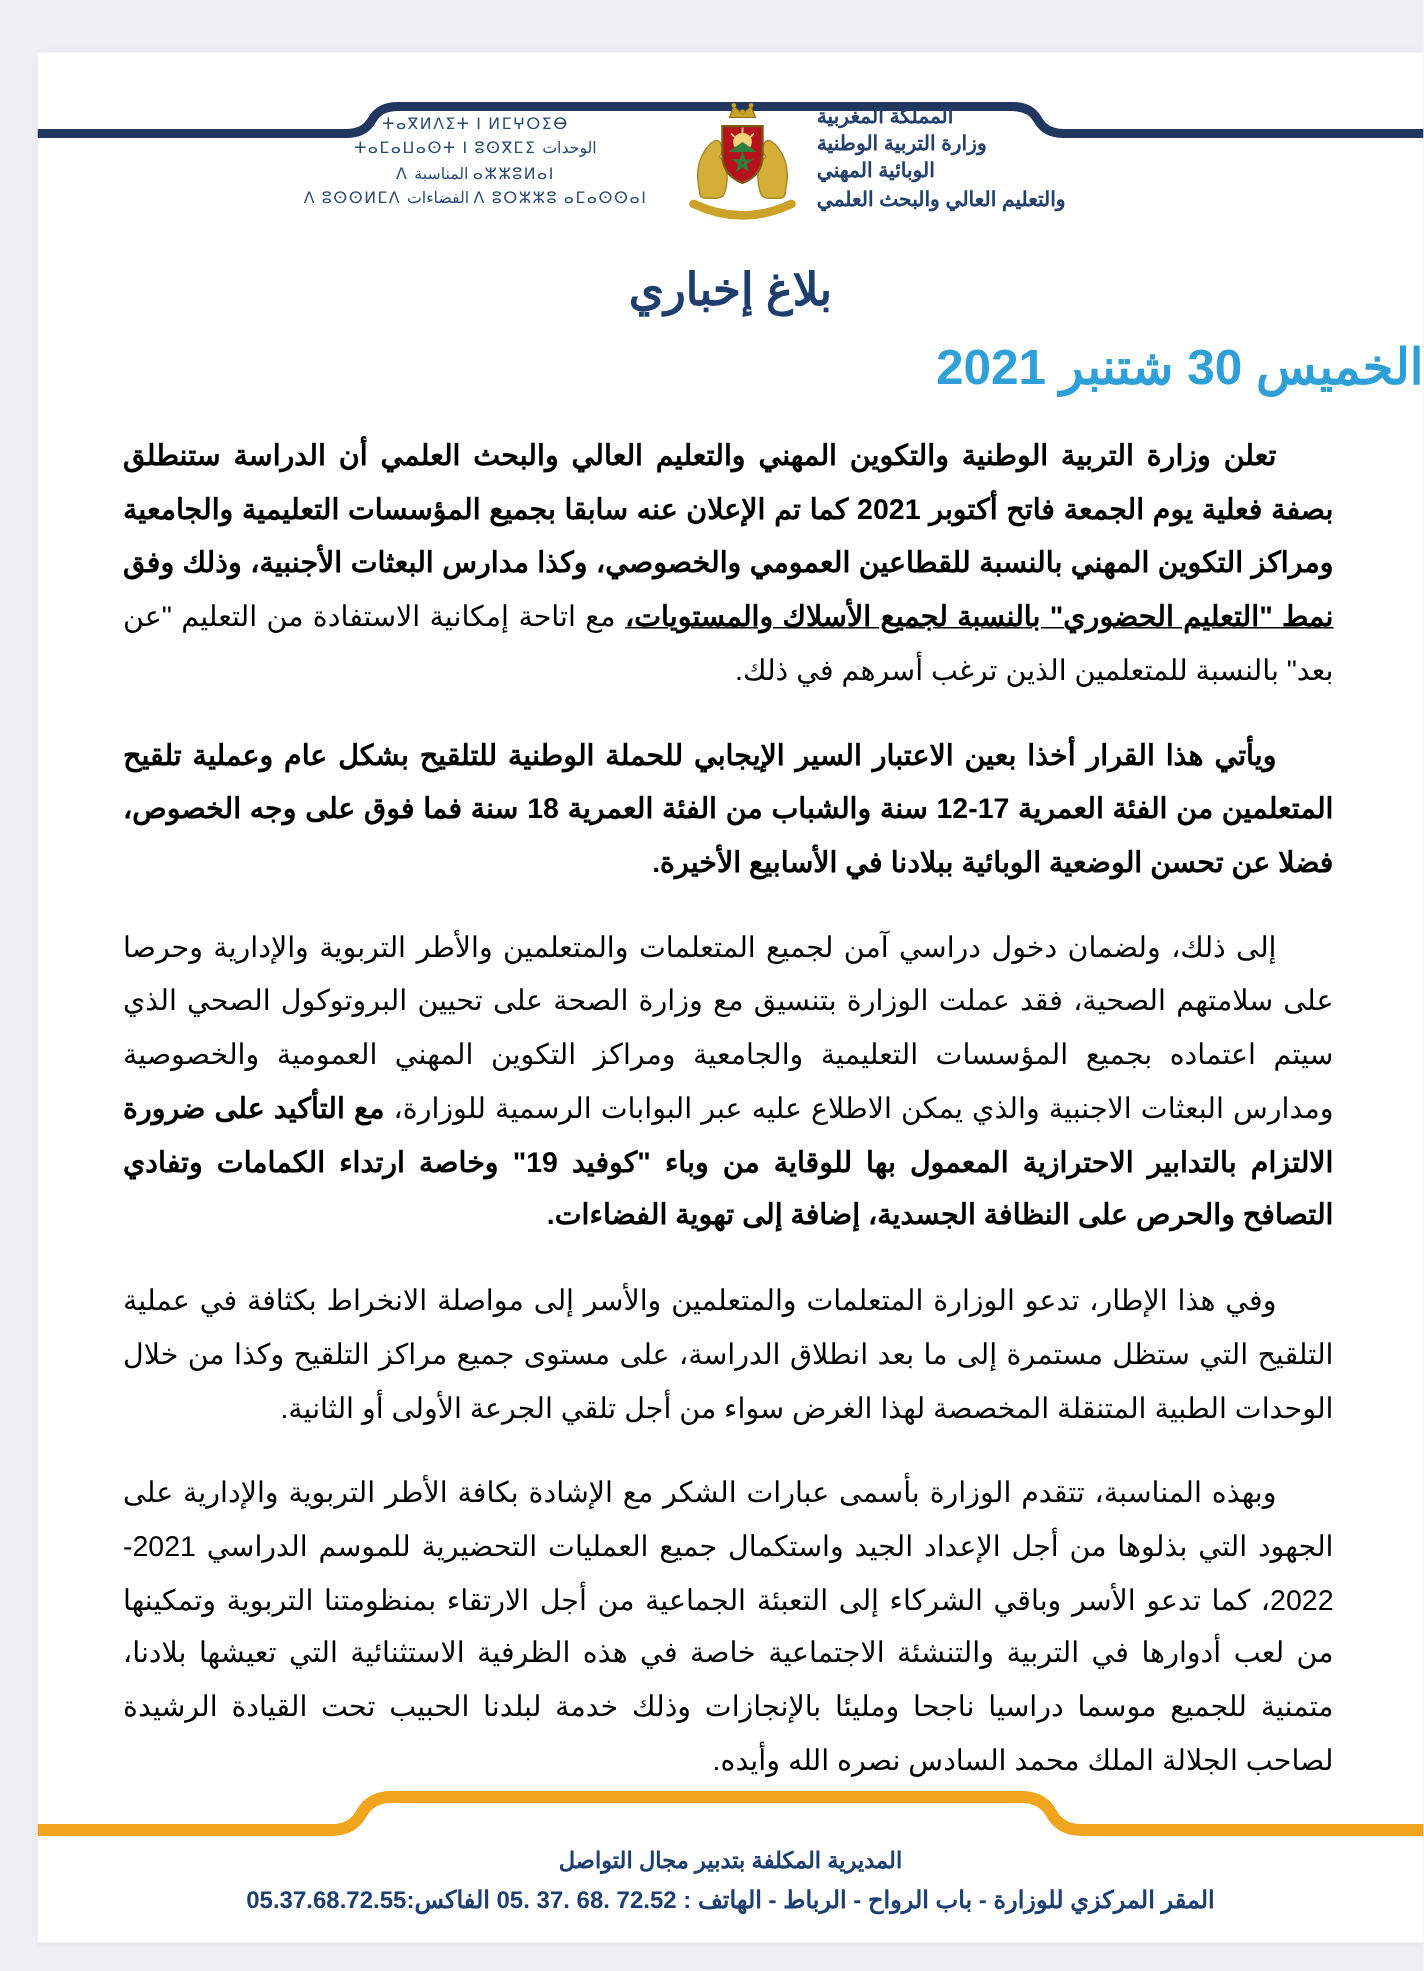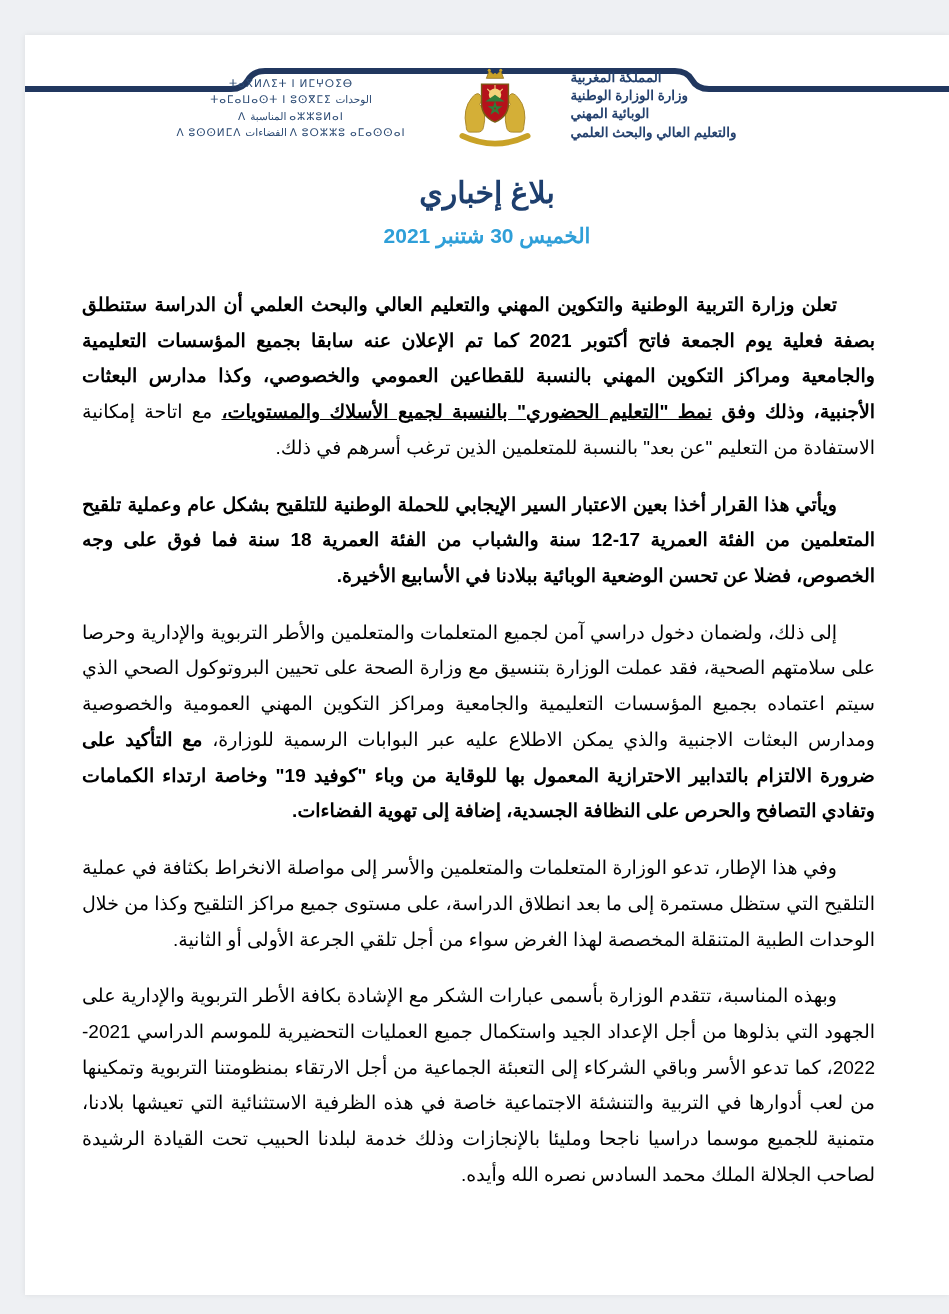--- a/index.html
+++ b/index.html
@@ -6,35 +6,35 @@
   html,body { width:949px; height:1314px; background:#eef0f3; font-family:"Liberation Sans", sans-serif; }
   .doc {
     position:absolute; left:25px; top:35px; width:924px; height:1260px;
     background:#ffffff; box-shadow:0 0 6px rgba(0,0,0,.08);
   }
   
   .rule-svg { display:block; }
   .letterhead {
     position:absolute; top:22px; left:0; width:100%; height:110px;
   }
-  .lh-row { display:flex; justify-content:center; align-items:flex-start; gap:26px; padding-top:8px; }
+  .lh-row { display:flex; justify-content:center; align-items:flex-start; padding-top:8px; }
   .tifinagh {
     width:255px; text-align:center; color:#2b4a73; font-size:10.5px; line-height:1.55;
     letter-spacing:1px; padding-top:10px; direction:ltr;
   }
   .emblem { width:100px; text-align:center; }
   .ministry-ar {
     width:240px; text-align:left; color:#24416e; font-size:13.5px; font-weight:bold;
     line-height:1.35; direction:rtl; padding-top:4px;
   }
   .title-block { position:absolute; top:140px; left:0; width:100%; text-align:center; direction:rtl; }
   .doc-title { color:#1e3f6e; font-size:30px; font-weight:bold; }
-  .doc-date  { color:#2f9fd8; font-size:21px; font-weight:bold; margin-top:14px; }
+  .doc-date  { color:#2f9fd8; font-size:33px; font-weight:bold; margin-top:14px;text-align:right; }
   .body-text {
-    position:absolute; top:252px; right:74px; left:57px;
+    position:absolute; top:252px; right:60px; left:57px;
     direction:rtl; text-align:justify; color:#000;
     font-size:19px; line-height:1.88;
   }
   .body-text p { margin-bottom:21px; text-indent:38px; }
   .seg-bold { font-weight:bold; }
   .seg-bold-underline { font-weight:bold; text-decoration:underline; }
   .seg-regular { font-weight:normal; }
   .footer { position:absolute; left:0; bottom:18px; width:100%; }
   .footer-text { text-align:center; direction:rtl; color:#1d3e70; font-weight:bold; margin-top:4px; }
   .footer-line1 { font-size:15px; }
@@ -80,34 +80,41 @@
 
           <path d="M40 36 l10 -7 10 7 z" fill="#2f7d3a"></path>
 
           <path d="M50 36 l3.2 9.8 -8.4 -6 h10.4 l-8.4 6 z" fill="none" stroke="#2f7d3a" stroke-width="1.6" transform="translate(0,2)"></path>
 
           <path d="M16 72 q34 16 68 0" fill="none" stroke="#c9a227" stroke-width="6" stroke-linecap="round"></path>
         </svg>
       </div>
       <div class="ministry-ar">
         <div>المملكة المغربية</div>
-        <div>وزارة الوزارة الوطنية</div>
+        <div>وزارة التربية الوطنية</div>
         <div>الوبائية المهني</div>
         <div>والتعليم العالي والبحث العلمي</div>
       </div>
     </div>
   </div>
 
   <div class="title-block">
     <div class="doc-title">بلاغ إخباري</div>
     <div class="doc-date">الخميس 30 شتنبر 2021</div>
   </div>
 
   <div class="body-text">
     <p><span class="seg-bold">تعلن وزارة التربية الوطنية والتكوين المهني والتعليم العالي والبحث العلمي أن الدراسة ستنطلق بصفة فعلية يوم الجمعة فاتح أكتوبر 2021 كما تم الإعلان عنه سابقا بجميع المؤسسات التعليمية والجامعية ومراكز التكوين المهني بالنسبة للقطاعين العمومي والخصوصي، وكذا مدارس البعثات الأجنبية، وذلك وفق </span><span class="seg-bold-underline">نمط "التعليم الحضوري" بالنسبة لجميع الأسلاك والمستويات،</span><span class="seg-regular"> مع اتاحة إمكانية الاستفادة من التعليم "عن بعد" بالنسبة للمتعلمين الذين ترغب أسرهم في ذلك.</span></p>
     <p><span class="seg-bold">ويأتي هذا القرار أخذا بعين الاعتبار السير الإيجابي للحملة الوطنية للتلقيح بشكل عام وعملية تلقيح المتعلمين من الفئة العمرية 17-12 سنة والشباب من الفئة العمرية 18 سنة فما فوق على وجه الخصوص، فضلا عن تحسن الوضعية الوبائية ببلادنا في الأسابيع الأخيرة.</span></p>
     <p><span class="seg-regular">إلى ذلك، ولضمان دخول دراسي آمن لجميع المتعلمات والمتعلمين والأطر التربوية والإدارية وحرصا على سلامتهم الصحية، فقد عملت الوزارة بتنسيق مع وزارة الصحة على تحيين البروتوكول الصحي الذي سيتم اعتماده بجميع المؤسسات التعليمية والجامعية ومراكز التكوين المهني العمومية والخصوصية ومدارس البعثات الاجنبية والذي يمكن الاطلاع عليه عبر البوابات الرسمية للوزارة، </span><span class="seg-bold">مع التأكيد على ضرورة الالتزام بالتدابير الاحترازية المعمول بها للوقاية من وباء "كوفيد 19" وخاصة ارتداء الكمامات وتفادي التصافح والحرص على النظافة الجسدية، إضافة إلى تهوية الفضاءات.</span></p>
     <p><span class="seg-regular">وفي هذا الإطار، تدعو الوزارة المتعلمات والمتعلمين والأسر إلى مواصلة الانخراط بكثافة في عملية التلقيح التي ستظل مستمرة إلى ما بعد انطلاق الدراسة، على مستوى جميع مراكز التلقيح وكذا من خلال الوحدات الطبية المتنقلة المخصصة لهذا الغرض سواء من أجل تلقي الجرعة الأولى أو الثانية.</span></p>
     <p><span class="seg-regular">وبهذه المناسبة، تتقدم الوزارة بأسمى عبارات الشكر مع الإشادة بكافة الأطر التربوية والإدارية على الجهود التي بذلوها من أجل الإعداد الجيد واستكمال جميع العمليات التحضيرية للموسم الدراسي 2021-2022، كما تدعو الأسر وباقي الشركاء إلى التعبئة الجماعية من أجل الارتقاء بمنظومتنا التربوية وتمكينها من لعب أدوارها في التربية والتنشئة الاجتماعية خاصة في هذه الظرفية الاستثنائية التي تعيشها بلادنا، متمنية للجميع موسما دراسيا ناجحا ومليئا بالإنجازات وذلك خدمة لبلدنا الحبيب تحت القيادة الرشيدة لصاحب الجلالة الملك محمد السادس نصره الله وأيده.</span></p>
   </div>
 
+  <div class="footer">
+    <svg class="rule-svg" width="924" height="40" viewBox="0 0 924 40">
+      <path d="M0 33 H196 Q210 33 216 22 Q222 11 236 11 H656 Q670 11 676 22 Q682 33 696 33 H924" fill="none" stroke="#f1a51f" stroke-width="8" stroke-linejoin="round"></path>
+    </svg>
+    <div class="footer-text footer-line1">المديرية المكلفة بتدبير مجال التواصل</div>
+    <div class="footer-text footer-line2"><span>المقر المركزي للوزارة - باب الرواح - الرباط - الهاتف :</span> <span class="ltr-num" dir="ltr">05. 37. 68. 72.52</span><span> الفاكس:</span><span class="ltr-num" dir="ltr">05.37.68.72.55</span></div>
+  </div>
 
 </div>
 
 </body></html>

